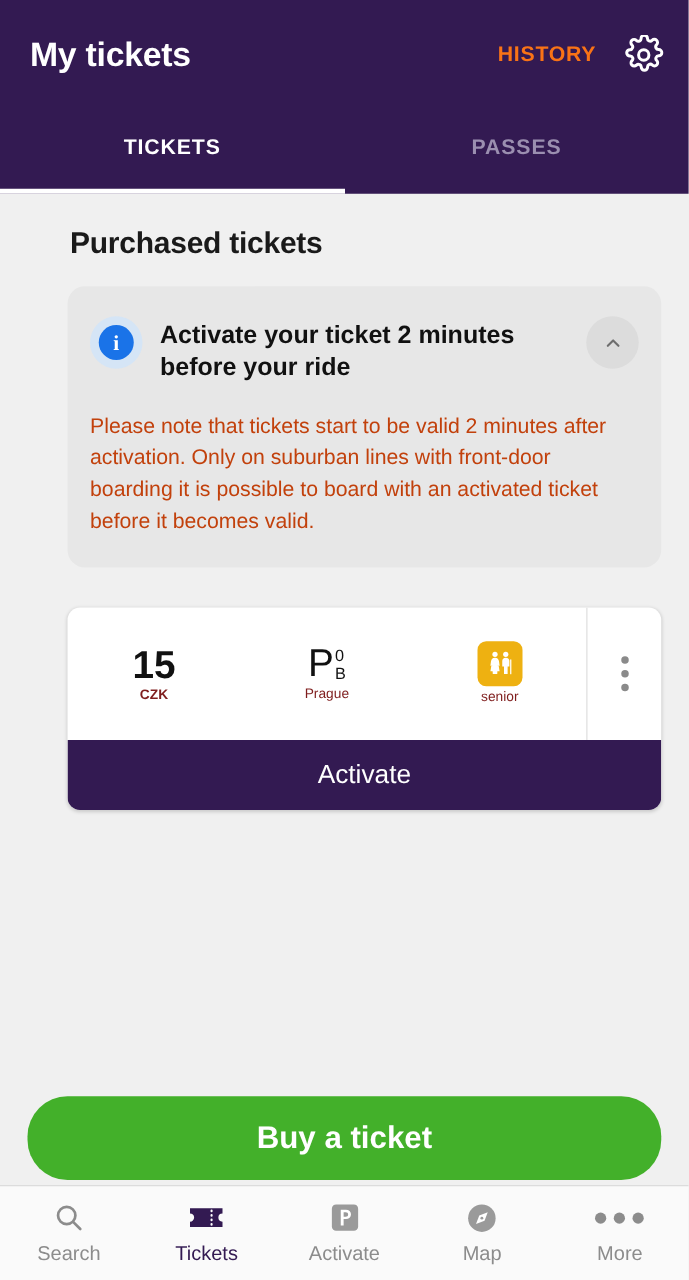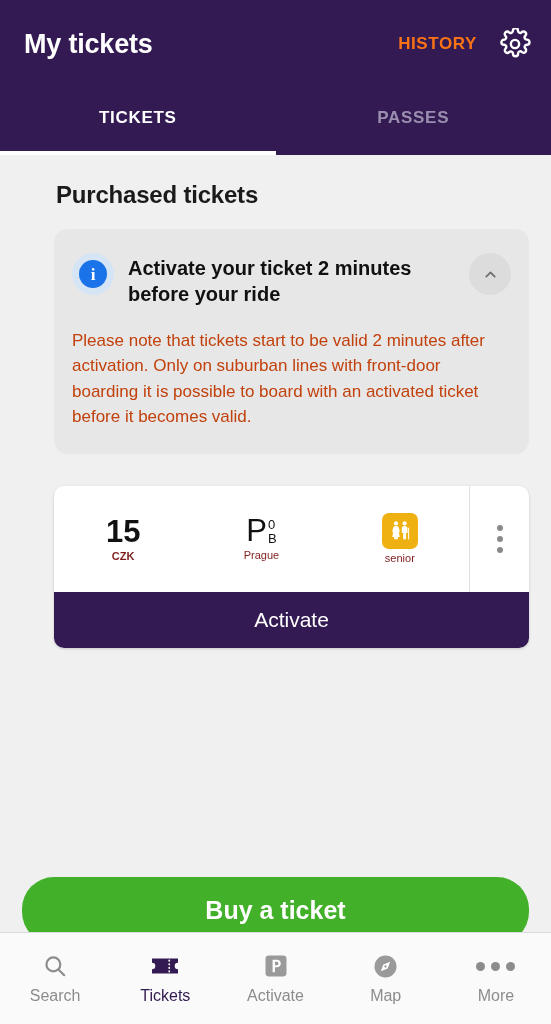--- a/index.html
+++ b/index.html
@@ -257,21 +257,21 @@
     font-size:25px;
     font-weight:bold;
     font-family:"Liberation Sans", sans-serif;
     cursor:pointer;
   }
 
   
   .bottom-nav {
     position:absolute;
     left:0; right:0; bottom:0;
-    height:92px;
+    height:76px;
     background:#fafafa;
     border-top:1px solid #dcdcdc;
     display:flex;
     align-items:flex-end;
   }
   .nav-item {
     flex:1;
     display:flex;
     flex-direction:column;
     align-items:center;

